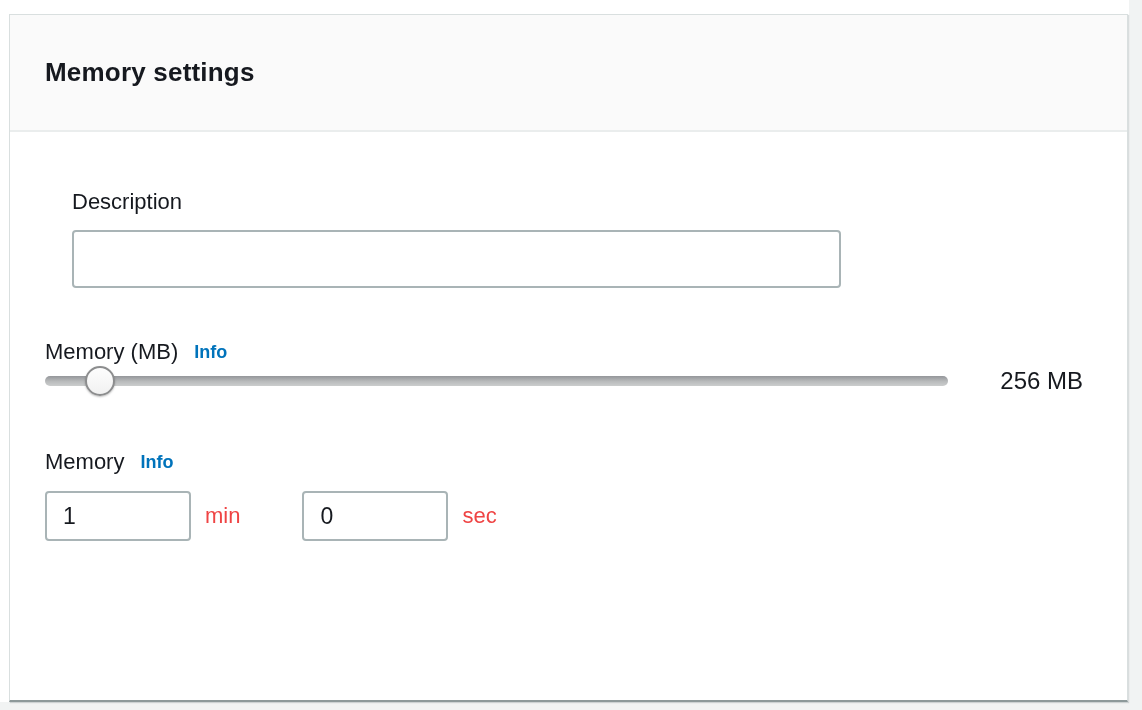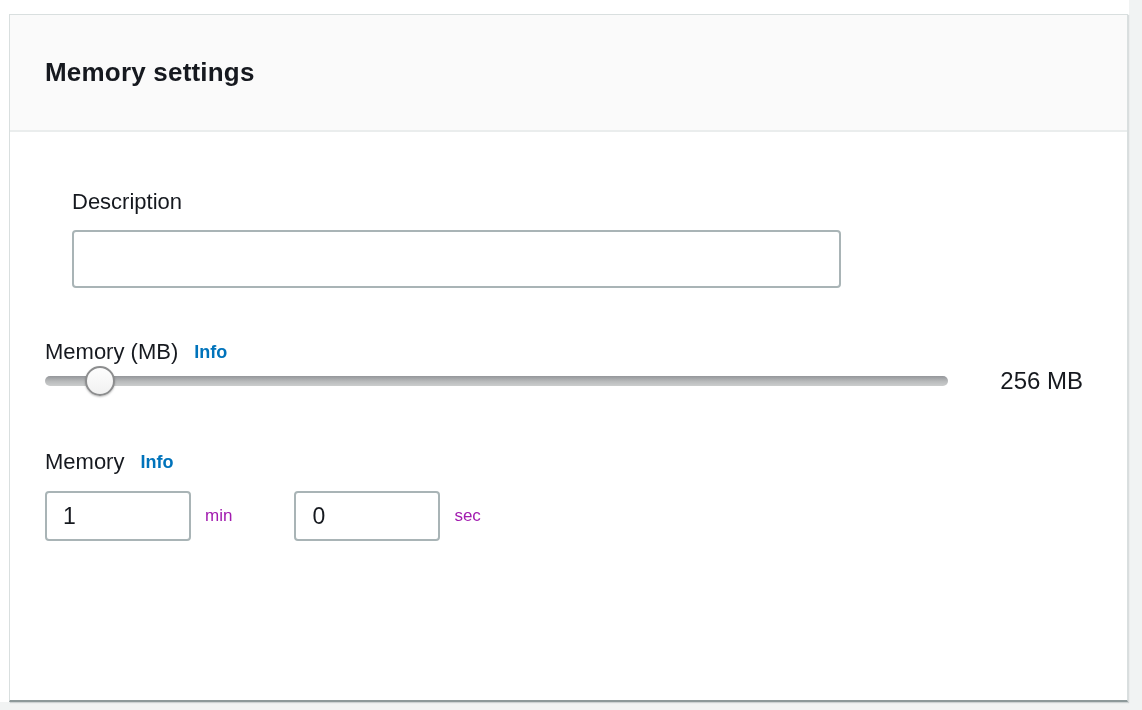--- a/index.html
+++ b/index.html
@@ -124,22 +124,22 @@
   .timeout-row {
     margin-top: 15px;
     display: flex;
     align-items: center;
   }
   .timeout-input {
     width: 146px;
     height: 50px;
   }
   .unit-label {
-    font-size: 17px;
-    color: #a21caf;
+    font-size: 22px;
+    color: #ef4444;
     margin-left: 14px;
     margin-right: 62px;
   }
   .unit-label:last-child { margin-right: 0; text-align: right; }
 </style>
 </head>
 <body>
 
 <div class="gray-right"></div>
 <div class="gray-bottom"></div>

